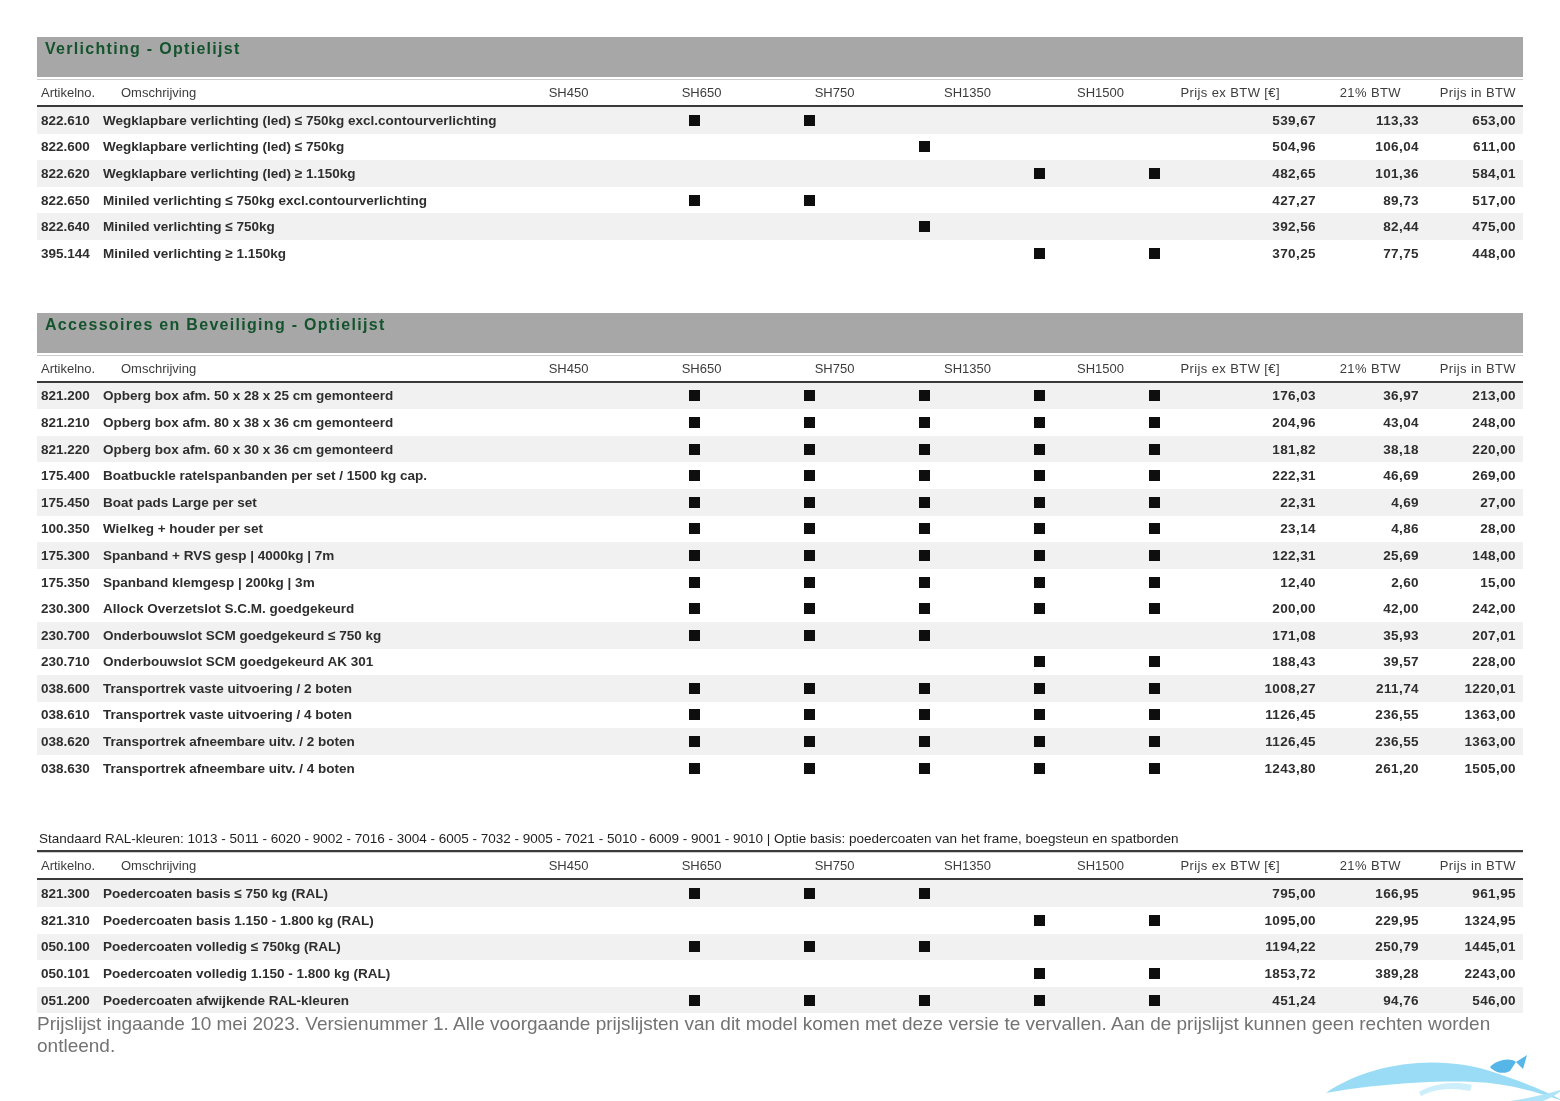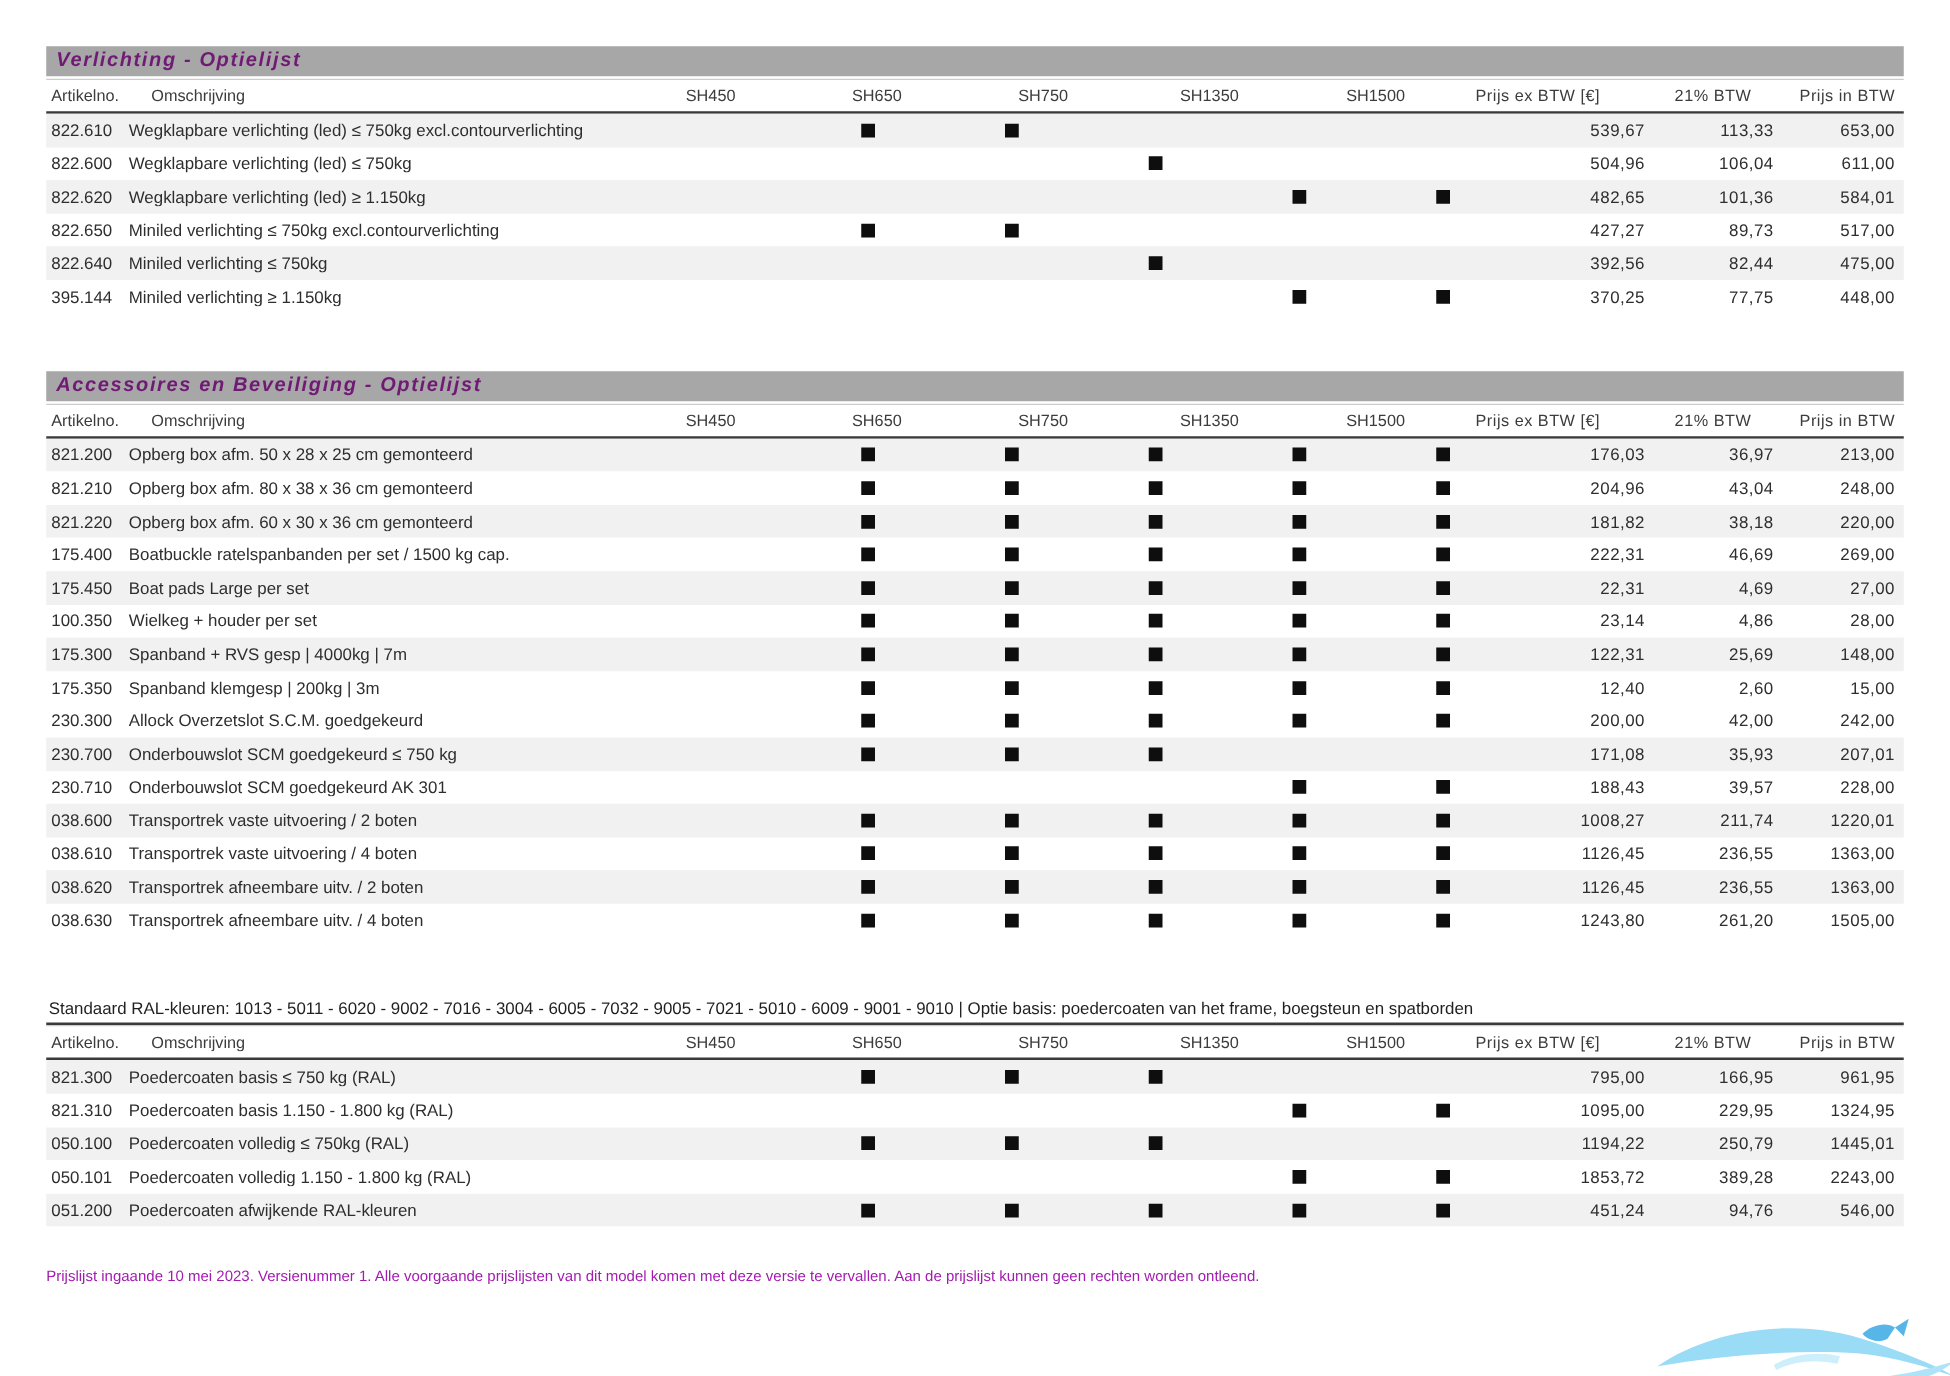--- a/index.html
+++ b/index.html
@@ -6,49 +6,49 @@
   .page {
     position:relative; width:1560px; height:1101px; margin:0 auto;
     background:#ffffff; overflow:hidden; box-sizing:border-box;
     padding:37px 37px 0 37px;
     font-family:"Liberation Sans", sans-serif; color:#2e2e2e;
   }
   .section { width:1486px; }
   .section + .section { margin-top:46px; }
 
   .bar {
-    height:24px; line-height:24px; background:#a7a7a7; color:#701a75;
+    height:40px; line-height:24px; background:#a7a7a7; color:#14532d;
     font-size:16px; font-weight:bold; letter-spacing:1.3px;
-    padding-left:8px; margin-bottom:2px;font-style:italic;
+    padding-left:8px; margin-bottom:2px;
   }
   .subtitle {
     height:23px; line-height:23px; font-size:13.5px; color:#1f1f1f;
     border-bottom:2.5px solid #3a3a3a; padding-left:2px;
   }
   .grid {
     display:grid;
     grid-template-columns:62px 1fr 115px 115px 115px 115px 115px 104px 103px 104px;
     align-items:center;
   }
   .hrow {
     height:25px; font-size:13px; color:#3c3c3c;
     border-top:1px solid #cccccc; border-bottom:2.5px solid #3a3a3a;gap:18px;
   }
   .hrow .c-m { text-align:right; }
-  .row { height:26.6px; font-size:13.5px; }
+  .row { height:26.6px; font-size:13.5px;font-weight:bold; }
   .row.alt { background:#f1f1f1; }
   .c-art { padding-left:4px; }
   .c-desc { padding-left:4px; white-space:nowrap; overflow:hidden; }
   .c-m { display:flex; justify-content:center; align-items:center; }
   .num { text-align:right; letter-spacing:0.4px; }
   .c-in { padding-right:7px; }
   .sq { width:11px; height:11px; background:#0e0e0e; display:inline-block; }
 
   .footer {
-    margin-top:33px; font-size:12px; color:#a21caf; width:1486px;
+    font-size:19px; color:#737373; width:1486px;
   }
   .logo {
     position:absolute; right:-4px; bottom:-16px; width:240px; height:70px;
     pointer-events:none;
   }
 </style>
 </head>
 <body>
 
 <div class="page">

